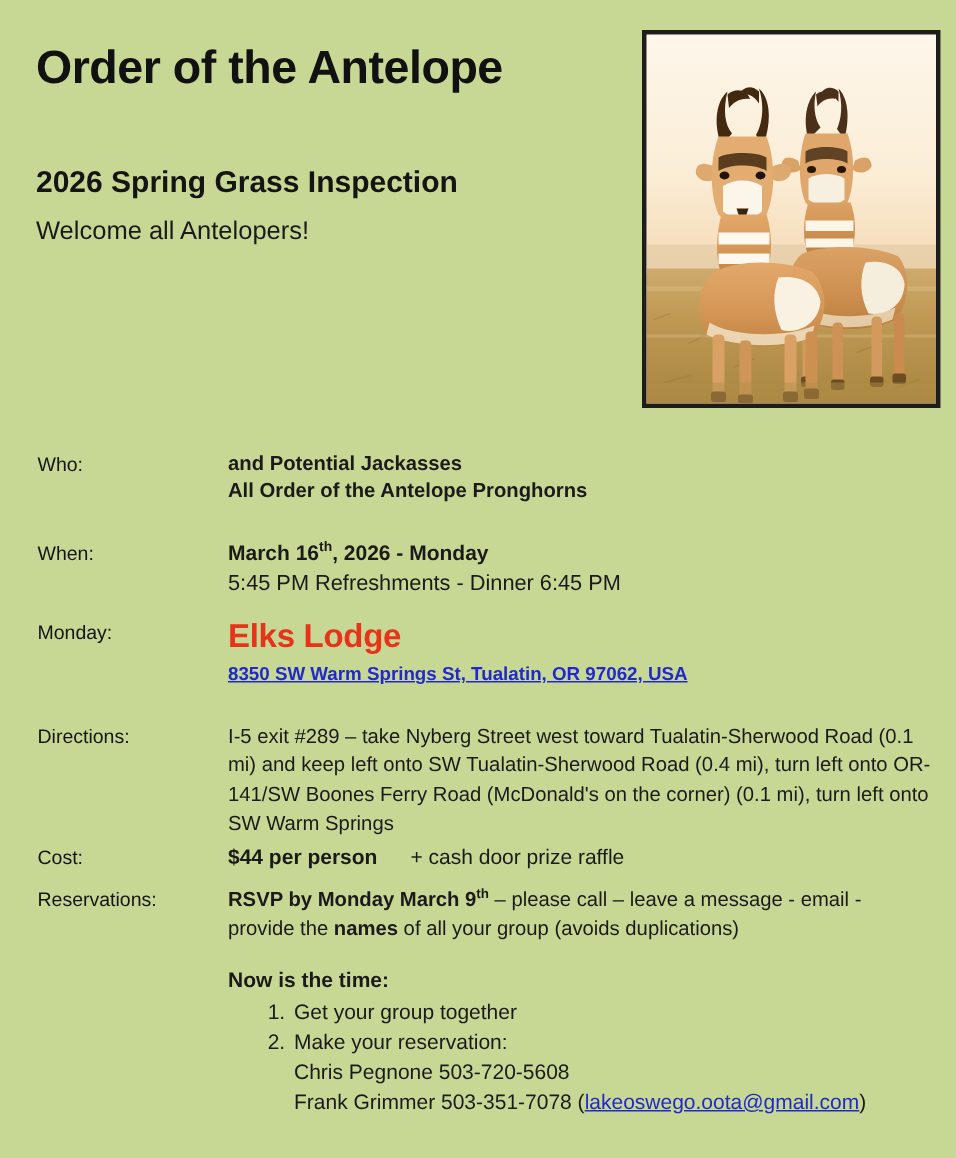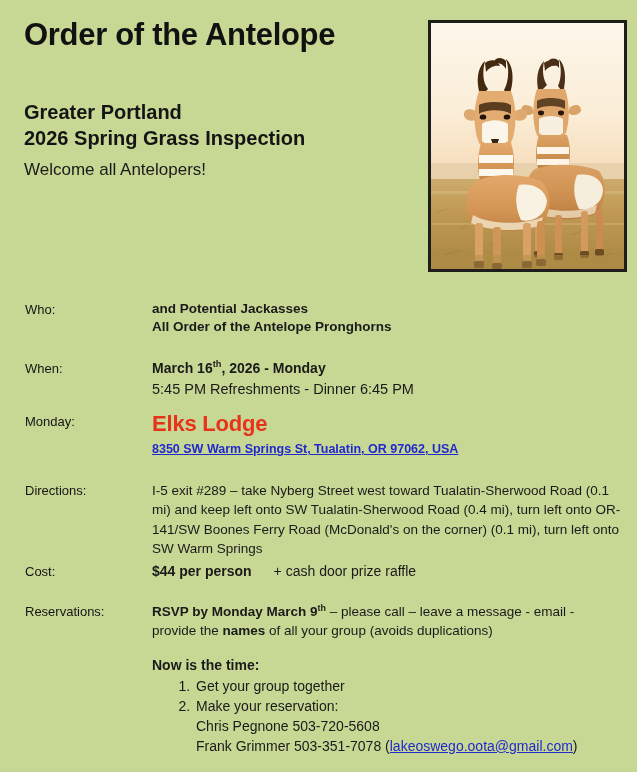--- a/index.html
+++ b/index.html
@@ -19,21 +19,21 @@
   .flyer {
     position: relative;
     width: 637px;
     height: 772px;
   }
 
   
   .header-block {
     position: absolute;
     left: 24px;
-    top: 18px;
+    top: 28px;
     width: 390px;
   }
   .main-title {
     font-size: 31px;
     font-weight: bold;
     letter-spacing: -0.3px;
     line-height: 1.12;
     margin: 0;
     color: #111111;
   }
@@ -98,21 +98,21 @@
     flex: 1 1 auto;
     font-size: 14px;
     line-height: 1.42;
     color: #1a1a1a;
   }
 
   .row-who { margin-bottom: 22px; }
   .row-when { margin-bottom: 12px; }
   .row-where { margin-bottom: 22px; }
   .row-directions { margin-bottom: 4px; }
-  .row-cost { margin-bottom: 20px; padding-left: 25px; }
+  .row-cost { margin-bottom: 8px; padding-left: 25px; }
 
   .b { font-weight: bold; }
 
   .who-line {
     font-weight: bold;
     font-size: 13.5px;
     line-height: 1.36;
   }
 
   .when-main {
@@ -194,21 +194,20 @@
   }
 </style>
 </head>
 <body>
 
 <div class="flyer">
 
   <div class="header-block">
     <h1 class="main-title">Order of the Antelope</h1>
     <div class="subtitle-block">
-      <div class="subtitle-line">Greater Portland</div>
       <div class="subtitle-line">2026 Spring Grass Inspection</div>
       <div class="welcome-line">Welcome all Antelopers!</div>
     </div>
   </div>
 
   <div class="photo-frame">
     <svg viewBox="0 0 193 246" preserveAspectRatio="none">
       <defs>
         <linearGradient id="skyGrad" x1="0" y1="0" x2="0" y2="1">
           <stop offset="0%" stop-color="#fdf6ea"></stop>

